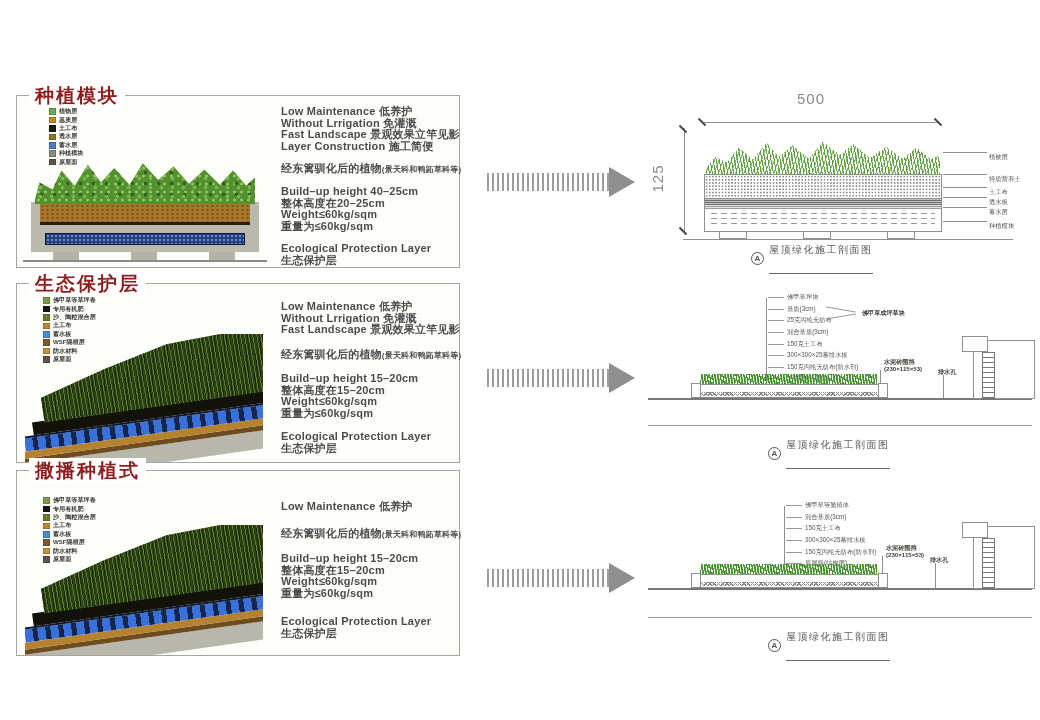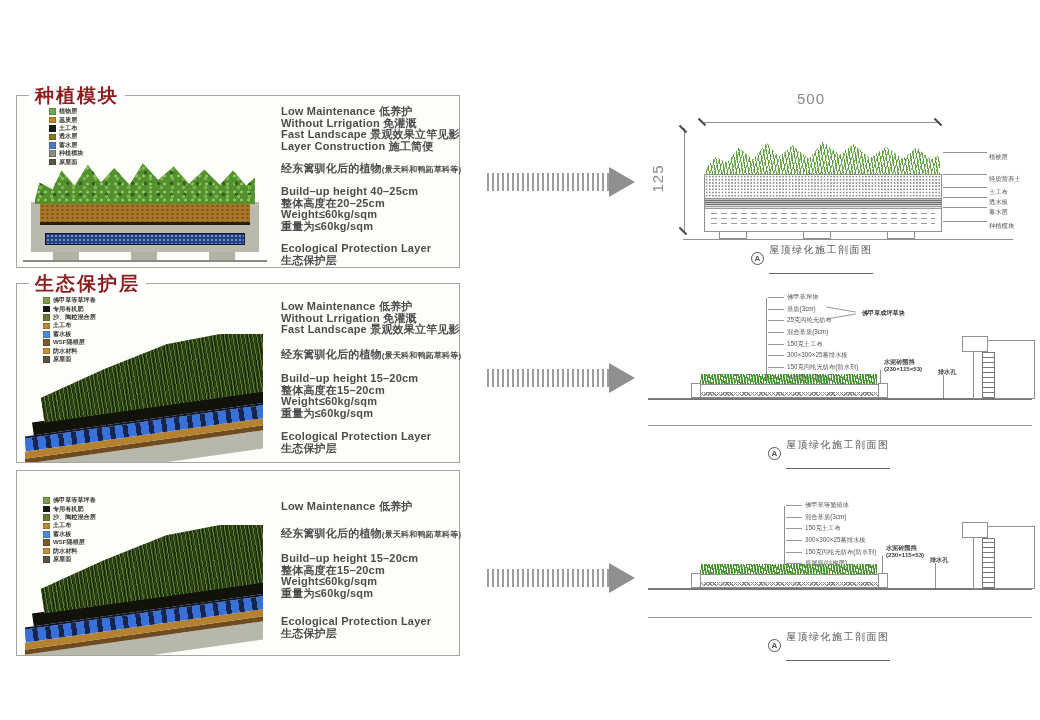--- a/index.html
+++ b/index.html
@@ -263,20 +263,21 @@
           <div class="tline">重量为≤60kg/sqm</div>
       </div>
       <div class="blk b-foot">
         <div class="tline">Ecological Protection Layer</div>
           <div class="tline">生态保护层</div>
       </div>
     </div>
   </section>
 
   <section class="panel" id="s3">
+    <h2 class="title">撒播种植式</h2>
     <div class="legend">
       <div class="lg-row">
           <span class="sw" style="background: rgb(125, 155, 74);"></span>
           <span class="tiny">佛甲草等草坪卷</span>
         </div>
         <div class="lg-row">
           <span class="sw" style="background: rgb(21, 21, 16);"></span>
           <span class="tiny">专用有机肥</span>
         </div>
         <div class="lg-row">

